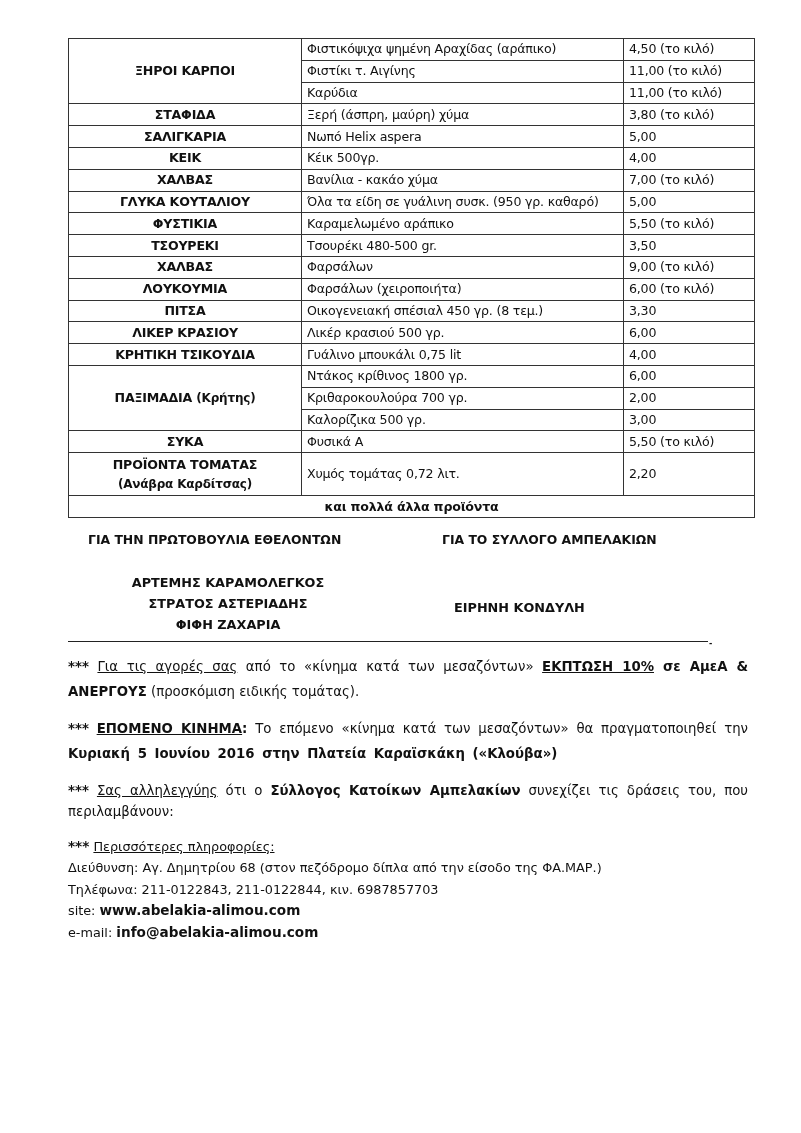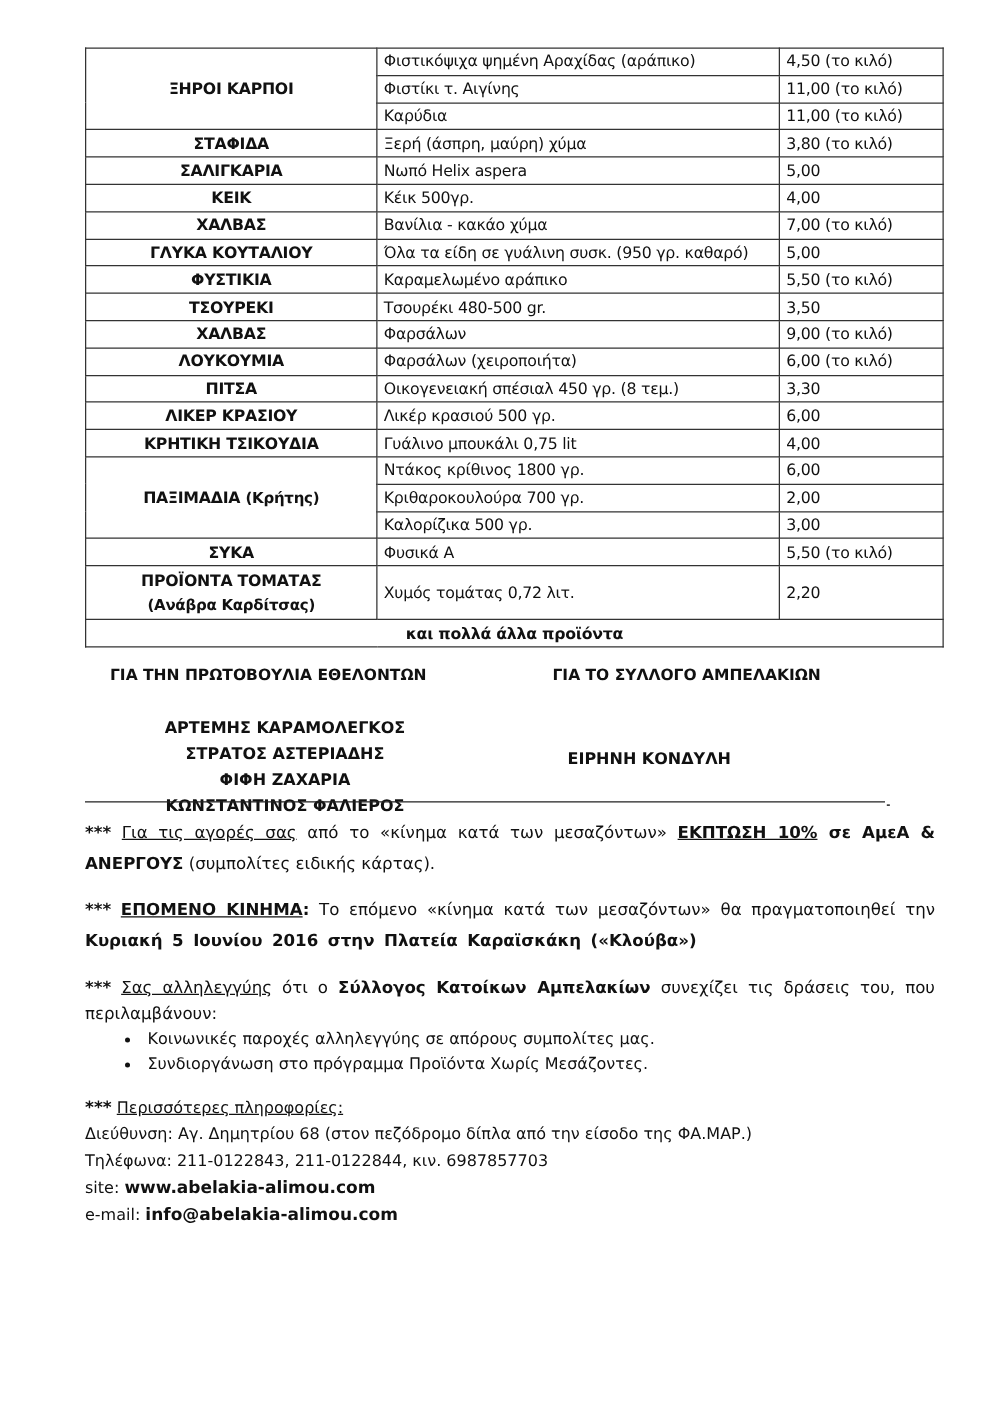--- a/index.html
+++ b/index.html
@@ -155,45 +155,40 @@
     </tfoot>
   </table>
 
   <div class="signatures">
     <div class="sig-left-title">ΓΙΑ ΤΗΝ ΠΡΩΤΟΒΟΥΛΙΑ ΕΘΕΛΟΝΤΩΝ</div>
     <div class="sig-right-title">ΓΙΑ ΤΟ ΣΥΛΛΟΓΟ ΑΜΠΕΛΑΚΙΩΝ</div>
     <div class="sig-left-names">
       <div>ΑΡΤΕΜΗΣ ΚΑΡΑΜΟΛΕΓΚΟΣ</div>
       <div>ΣΤΡΑΤΟΣ ΑΣΤΕΡΙΑΔΗΣ</div>
       <div>ΦΙΦΗ ΖΑΧΑΡΙΑ</div>
-      <div>ΚΩΝΣΤΑΝΤΙΝΟΣ ΦΑΛΙΕΡΟΣ</div>
     </div>
     <div class="sig-right-name">ΕΙΡΗΝΗ ΚΟΝΔΥΛΗ</div>
     <div class="divider"></div>
     <div class="divider-dot">-</div>
   </div>
 
   <p class="para p1">
     <b>***</b>
-    <span class="u">Για τις αγορές σας</span><span> από το «κίνημα κατά των μεσαζόντων» </span><b class="u">ΕΚΠΤΩΣΗ 10%</b><b> σε ΑμεΑ &amp; ΑΝΕΡΓΟΥΣ</b><span> (συμπολίτες ειδικής κάρτας).</span>
+    <span class="u">Για τις αγορές σας</span><span> από το «κίνημα κατά των μεσαζόντων» </span><b class="u">ΕΚΠΤΩΣΗ 10%</b><b> σε ΑμεΑ &amp; ΑΝΕΡΓΟΥΣ</b><span> (προσκόμιση ειδικής τομάτας).</span>
   </p>
 
   <p class="para p2">
     <b>***</b>
     <b class="u">ΕΠΟΜΕΝΟ ΚΙΝΗΜΑ</b><b>:</b><span> Το επόμενο «κίνημα κατά των μεσαζόντων» θα πραγματοποιηθεί την </span><b>Κυριακή 5 Ιουνίου 2016 στην Πλατεία Καραϊσκάκη («Κλούβα»)</b>
   </p>
 
   <p class="para p3">
     <b>***</b>
     <span class="u">Σας αλληλεγγύης</span><span> ότι ο </span><b>Σύλλογος Κατοίκων Αμπελακίων</b><span> συνεχίζει τις δράσεις του, που περιλαμβάνουν:</span>
   </p>
-  <ul class="acts">
-    <li>Κοινωνικές παροχές αλληλεγγύης σε απόρους συμπολίτες μας.</li>
-    <li>Συνδιοργάνωση στο πρόγραμμα Προϊόντα Χωρίς Μεσάζοντες.</li>
-  </ul>
 
   <div class="info">
     <div>
       <b>***</b>
       <span class="u">Περισσότερες πληροφορίες:</span>
     </div>
     <div>Διεύθυνση: Αγ. Δημητρίου 68 (στον πεζόδρομο δίπλα από την είσοδο της ΦΑ.ΜΑΡ.)</div>
     <div>Τηλέφωνα: 211-0122843, 211-0122844, κιν. 6987857703</div>
     <div>
       <span>site: </span><b>www.abelakia-alimou.com</b>

